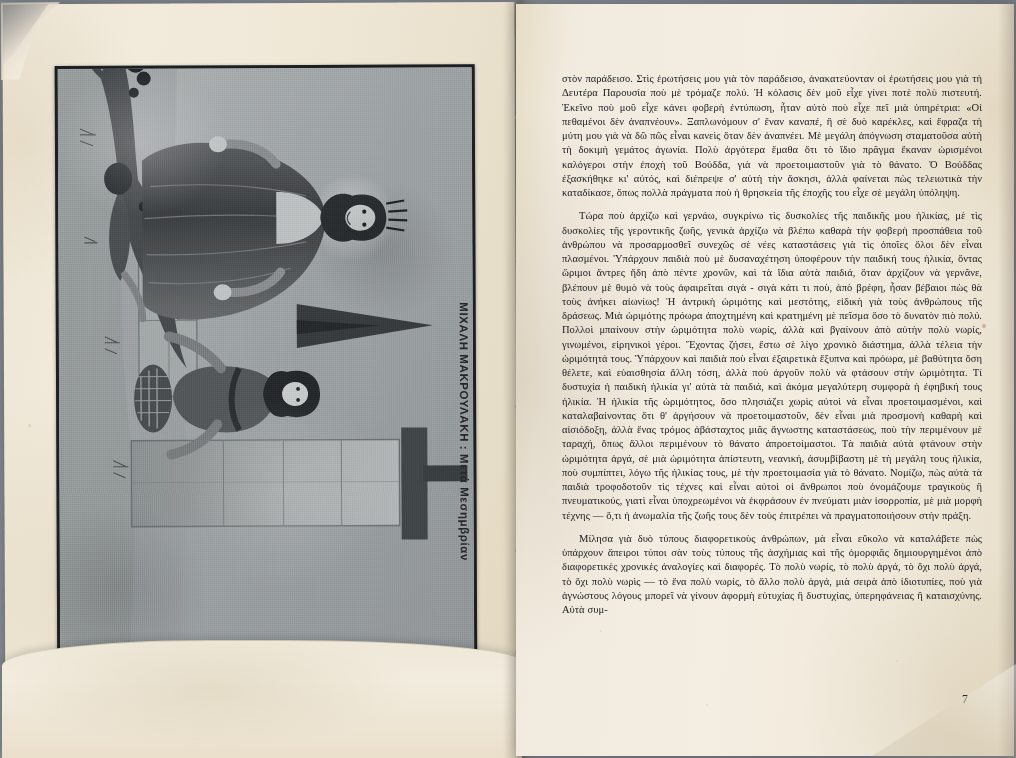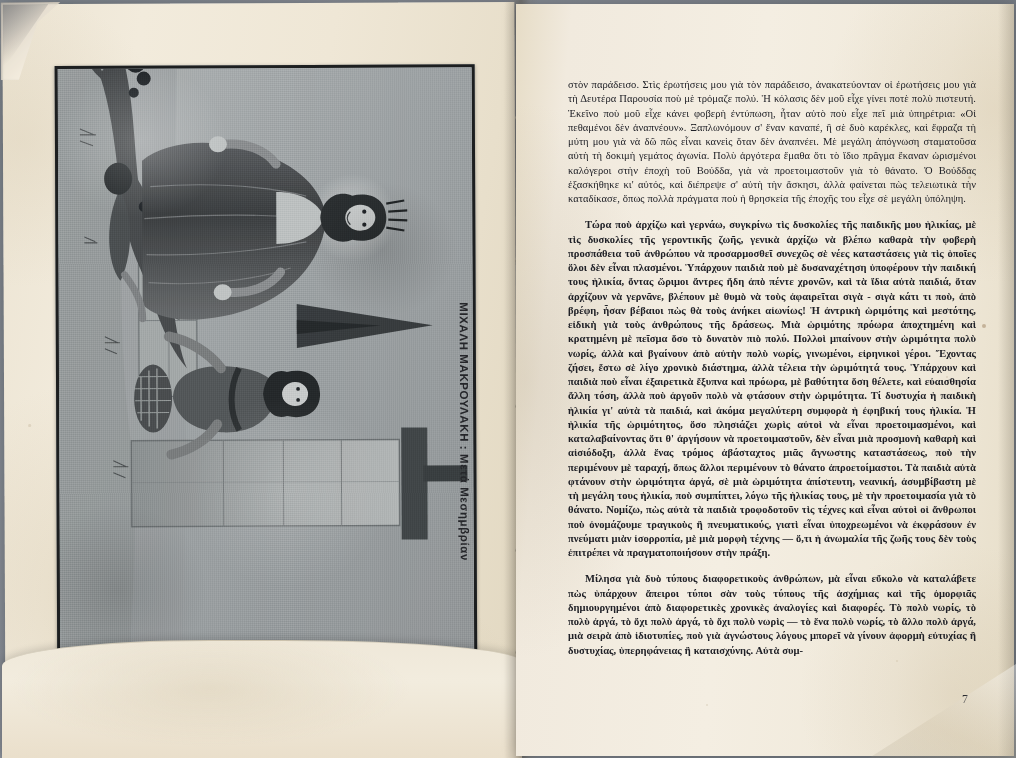--- a/index.html
+++ b/index.html
@@ -129,22 +129,22 @@
     position:absolute;left:40px;top:62px;width:432px;
     font-family:"Liberation Serif",serif;
     font-size:10.55px;
     line-height:14.25px;
     color:#23242a;
     text-align:justify;
     text-justify:inter-word;
     -webkit-hyphens:none;hyphens:none;
     word-spacing:.35px;
   }
-  .textcol p{margin:12px;}
-  .textcol p.indent{text-indent:17px;margin-top:9px;font-weight:bold;}
+  .textcol p{margin:6px;}
+  .textcol p.indent{text-indent:17px;margin-top:9px;}
   .folio{
     position:absolute;right:46px;top:688px;
     font-family:"Liberation Serif",serif;
     font-size:12px;color:#2a2b30;
   }
 
   
   .spec{position:absolute;border-radius:50%;background:rgba(150,125,86,.36);}
 
   

